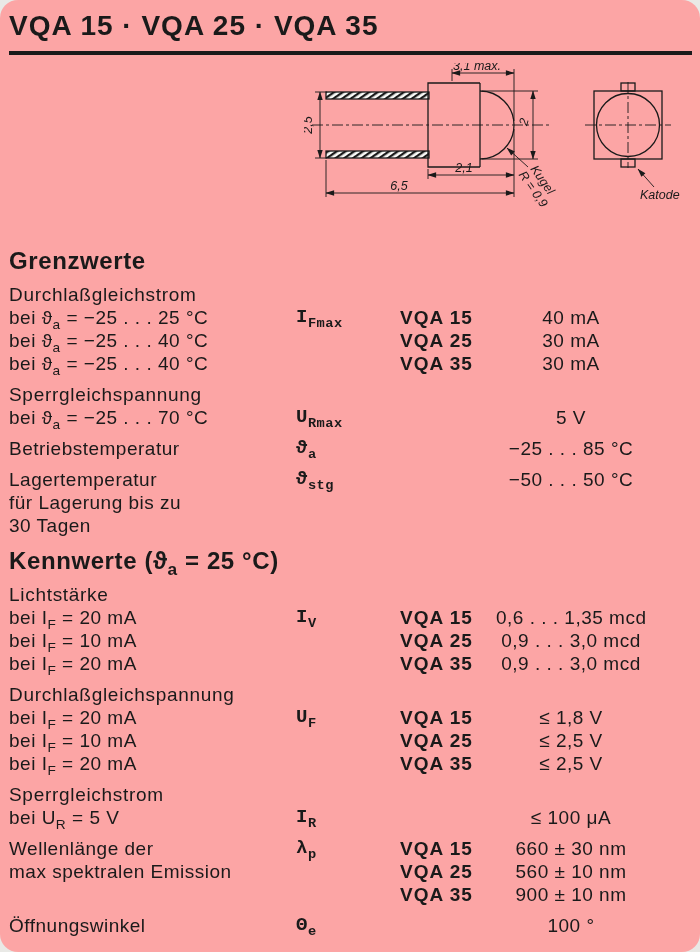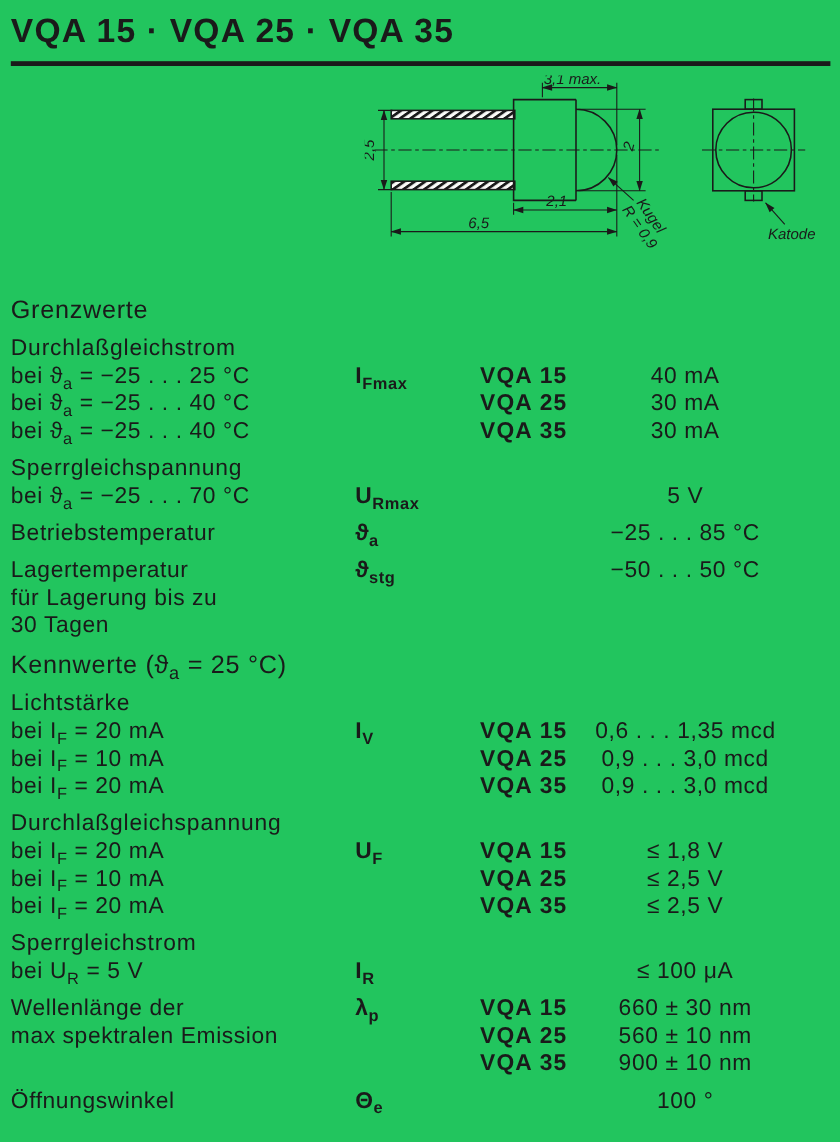--- a/index.html
+++ b/index.html
@@ -1,39 +1,39 @@
 <!DOCTYPE html>
 <html><head>
 <meta charset="utf-8">
 <style>
   * { box-sizing: border-box; }
   html, body { margin: 0; padding: 0; background: #e9e9e6; }
   .page {
     width: 700px; height: 952px; margin: 0 auto;
-    background: #22c55e; color: #1a1a1a;
+    background: #fca5a5; color: #1a1a1a;
     font-family: "Liberation Sans", sans-serif;
-    overflow: hidden; position: relative;
+    overflow: hidden; position: relative; border-radius: 18px;
   }
   .head { padding: 8px 8px 0 9px; }
   .title { font-size: 28px; font-weight: 700; letter-spacing: 1px; margin: 2px 0 9px 0; }
   .rule { height: 4px; background: #1a1a1a; }
   .drawing { display: flex; justify-content: flex-end; padding: 8px 4px 0 0; height: 182px; }
   svg text {
     font-size: 12.5px; font-style: italic; fill: #1a1a1a;
     font-family: "Liberation Sans", sans-serif;
   }
   .sec { padding: 0 54px 0 9px; }
-  .sec-title { font-size: 21px; font-weight: 400; letter-spacing: 0.6px; margin: 10px 0 8px 0; }
+  .sec-title { font-size: 24px; font-weight: 700; letter-spacing: 0.6px; margin: 10px 0 8px 0; }
   .group { margin: 0 0 8px 0; }
   .ghead { font-size: 19px; letter-spacing: 0.7px; line-height: 23px; }
   .row {
     display: grid; grid-template-columns: 287px 104px 96px 1fr;
     font-size: 19px; letter-spacing: 0.5px; line-height: 23px;
   }
-  .sym  { font-weight: 700; }
+  .sym  { font-weight: 700; font-family: Liberation Mono, monospace; }
   .type { font-weight: 700; letter-spacing: 1px; }
   .val  { text-align: center; white-space: nowrap; }
   sub { font-size: 0.72em; line-height: 0; }
 </style>
 </head>
 <body>
 
 <div class="page">
 
   <div class="head">

